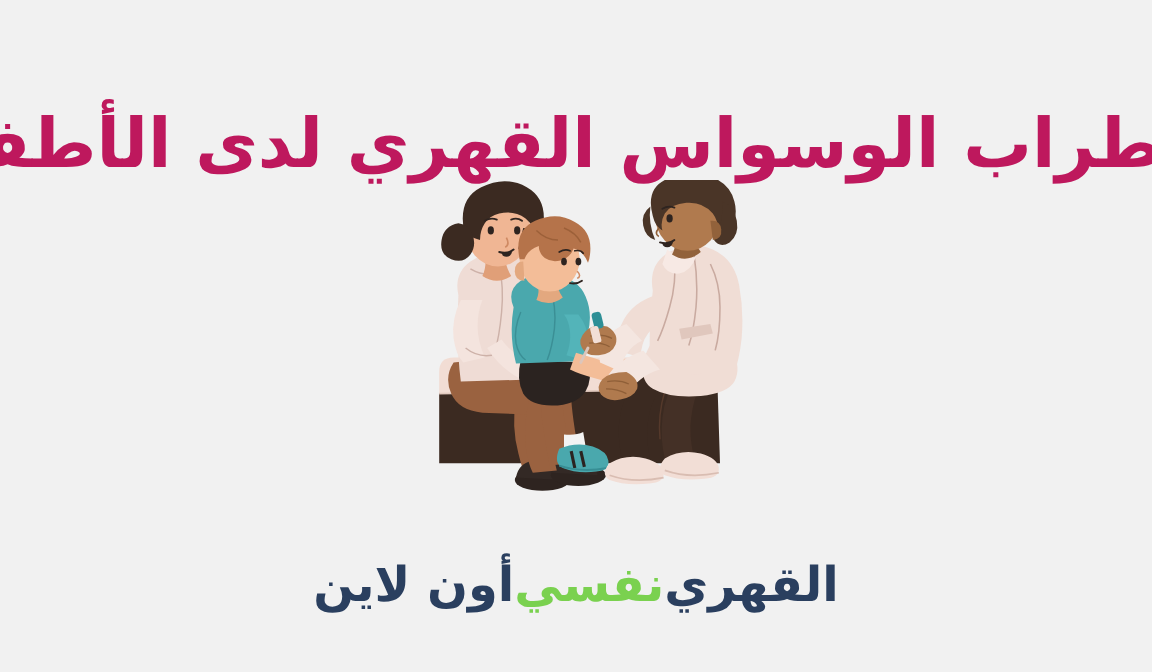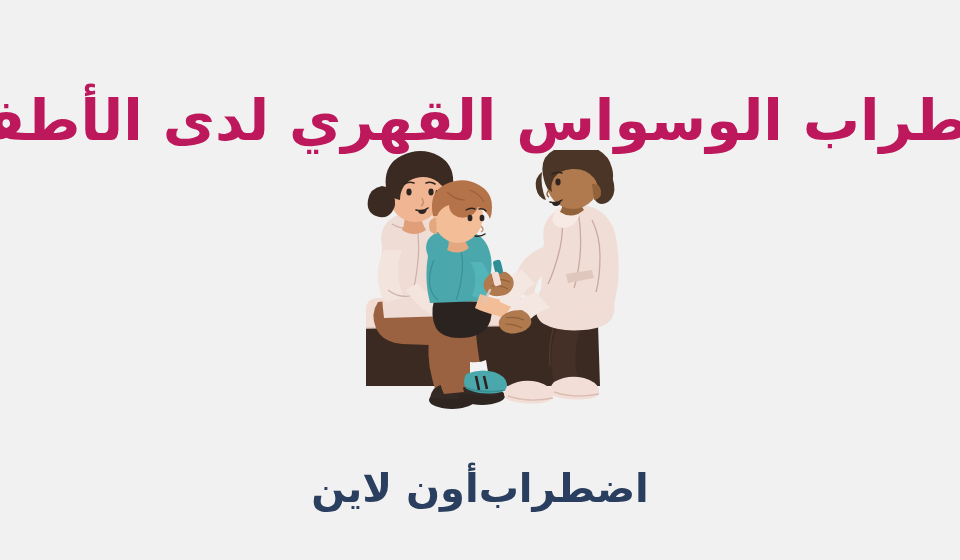--- a/index.html
+++ b/index.html
@@ -245,17 +245,18 @@
         <path d="M220 52 q7 2 12 -2" stroke="#2e2420" stroke-width="1.6" fill="none" stroke-linecap="round"></path>
         <path d="M222 52 q6 2 9 -1 q-1 5 -5 5 q-4 0 -4 -4 Z" fill="#2e2420"></path>
 
         <path d="M262 34 q8 -1 9 7 q1 8 -7 9 Z" fill="#92623b"></path>
       </g>
 
     </svg>
   </div>
 
   <div id="tagline">
-    <span class="seg">اضطراب </span>
+    <span class="seg">القهري </span>
+      <span class="seg accent">نفسي</span>
       <span class="seg"> أون لاين</span>
   </div>
 
 </div>
 
 </body></html>

